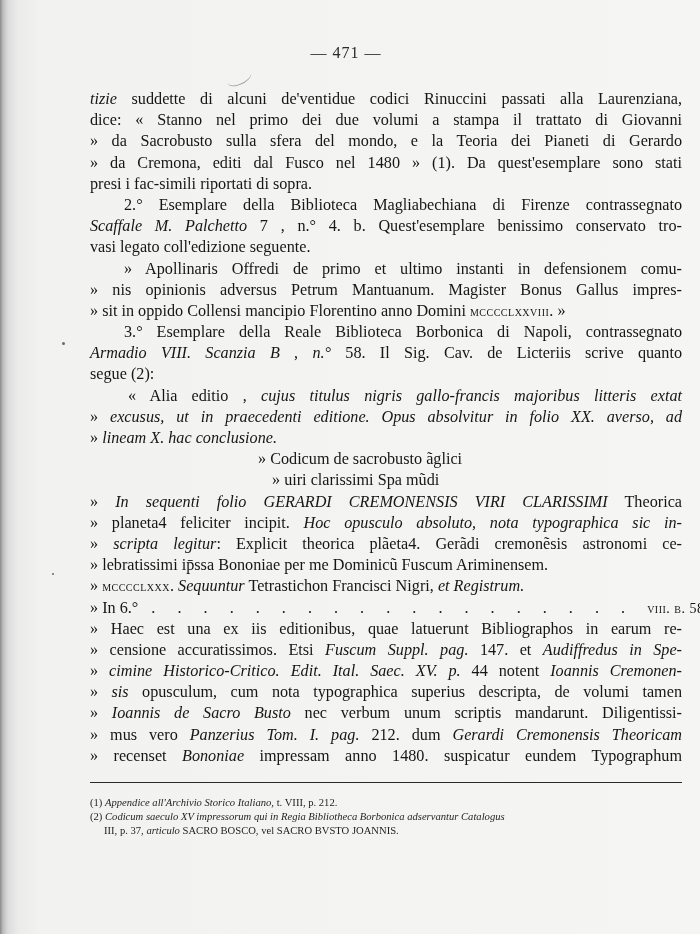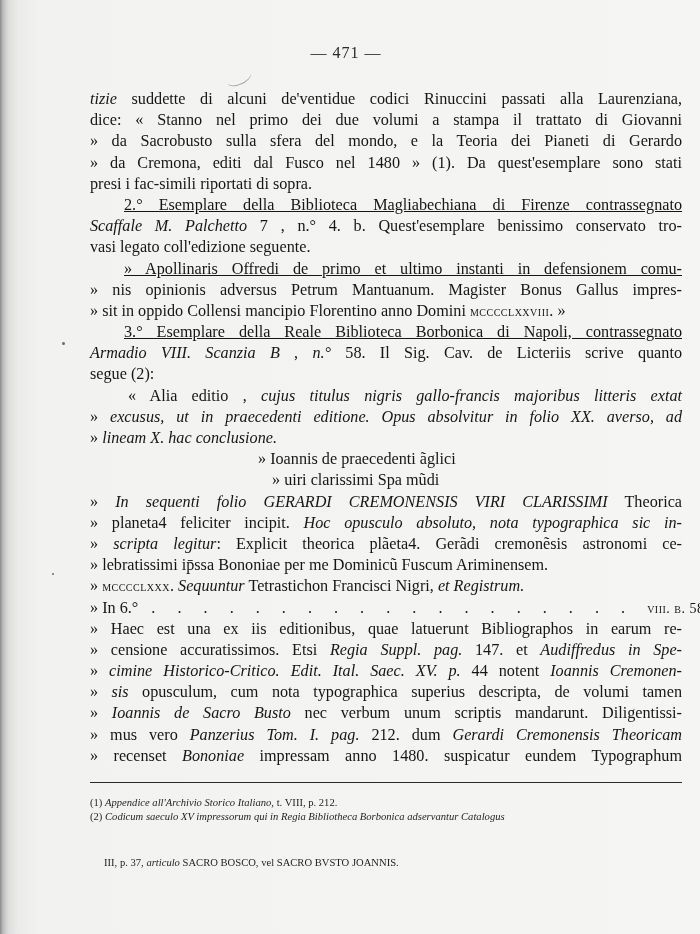--- a/index.html
+++ b/index.html
@@ -25,38 +25,38 @@
     }
     .text {
       position: absolute; left: 90px; width: 592px; top: 89px;
       font-size: 16.2px; line-height: 21.2px;
     }
     .line {
       display: block; white-space: nowrap; height: 21.2px;
       text-align: justify; text-align-last: justify;
     }
     .line.last { text-align-last: left; }
-    .line.ind { padding-left: 34px; text-decoration: underline; }
+    .line.ind { padding-left: 34px; }
     .line.ind2 { padding-left: 38px; }
     .line.c1 { padding-left: 168px; text-align-last: left; }
     .line.c2 { padding-left: 182px; text-align-last: left; }
     .line.c3 { padding-left: 196px; text-align-last: left; }
     i, .it { font-style: italic; text-align: right; }
     .sc { font-variant: small-caps; font-size: 14px; letter-spacing: .5px; }
     .dots { letter-spacing: 9px; }
     .rule {
       position: absolute; left: 90px; top: 782px; width: 592px; height: 0;
       border-top: 1.5px solid #2a2a2a;
     }
     .notes {
       position: absolute; left: 90px; top: 796px; width: 600px;
       font-size: 10.6px; line-height: 14.2px; color: #1e1e1e;
     }
     .notes .n { display: block; white-space: nowrap; }
-    .notes .n1 { padding-left: 14px; margin-top: 32px; }
+    .notes .n1 { padding-left: 14px; }
     .speck { position: absolute; background: #6a6a6a; border-radius: 50%; }
   </style>
 </head>
 <body>
 
 <div class="page">
   <div class="gutter-mark"></div>
   <div class="speck" style="left:62px;top:342px;width:3px;height:3px"></div>
   <div class="speck" style="left:52px;top:573px;width:2px;height:2px"></div>
 
@@ -73,30 +73,30 @@
     <span class="line last"><span>vasi legato coll'edizione seguente.</span></span>
     <span class="line ind"><span>» Apollinaris Offredi de primo et ultimo instanti in defensionem comu-</span></span>
     <span class="line"><span>» nis opinionis adversus Petrum Mantuanum. Magister Bonus Gallus impres-</span></span>
     <span class="line last"><span>» sit in oppido Collensi mancipio Florentino anno Domini </span><span class="sc">mcccclxxviii</span><span>. »</span></span>
     <span class="line ind"><span>3.° Esemplare della Reale Biblioteca Borbonica di Napoli, contrassegnato</span></span>
     <span class="line"><span class="it">Armadio VIII. Scanzia B</span><span> , </span><span class="it">n.°</span><span> 58. Il Sig. Cav. de Licteriis scrive quanto</span></span>
     <span class="line last"><span>segue (2):</span></span>
     <span class="line ind2"><span>« Alia editio , </span><span class="it">cujus titulus nigris gallo-francis majoribus litteris extat</span></span>
     <span class="line"><span>» </span><span class="it">excusus, ut in praecedenti editione. Opus absolvitur in folio XX. averso, ad</span></span>
     <span class="line last"><span>» </span><span class="it">lineam X. hac conclusione.</span></span>
-    <span class="line c1"><span>» Ioannis de praecedenti ãglici</span></span>
+    <span class="line c1"><span>» Codicum de sacrobusto ãglici</span></span>
     <span class="line c2"><span>» uiri clarissimi Spa mũdi</span></span>
     <span class="line"><span>» </span><span class="it">In sequenti folio GERARDI CREMONENSIS VIRI CLARISSIMI</span><span> Theorica</span></span>
     <span class="line"><span>» planeta4 feliciter incipit. </span><span class="it">Hoc opusculo absoluto, nota typographica sic in-</span></span>
     <span class="line"><span>» </span><span class="it">scripta legitur</span><span>: Explicit theorica plãeta4. Gerãdi cremonẽsis astronomi ce-</span></span>
     <span class="line last"><span>» lebratissimi ip̄ssa Bononiae per me Dominicũ Fuscum Ariminensem.</span></span>
     <span class="line last"><span>» </span><span class="sc">mcccclxxx</span><span>. </span><span class="it">Sequuntur</span><span> Tetrastichon Francisci Nigri, </span><span class="it">et Registrum.</span></span>
     <span class="line"><span>» In 6.°</span><span class="dots"> . . . . . . . . . . . . . . . . . . . </span><span class="sc">viii. b. 58.</span></span>
     <span class="line"><span>» Haec est una ex iis editionibus, quae latuerunt Bibliographos in earum re-</span></span>
-    <span class="line"><span>» censione accuratissimos. Etsi </span><span class="it">Regia Suppl. pag.</span><span> 147. et </span><span class="it">Audiffredus in Spe-</span></span>
+    <span class="line"><span>» censione accuratissimos. Etsi </span><span class="it">Fuscum Suppl. pag.</span><span> 147. et </span><span class="it">Audiffredus in Spe-</span></span>
     <span class="line"><span>» </span><span class="it">cimine Historico-Critico. Edit. Ital. Saec. XV. p.</span><span> 44 notent </span><span class="it">Ioannis Cremonen-</span></span>
     <span class="line"><span>» </span><span class="it">sis</span><span> opusculum, cum nota typographica superius descripta, de volumi tamen</span></span>
     <span class="line"><span>» </span><span class="it">Ioannis de Sacro Busto</span><span> nec verbum unum scriptis mandarunt. Diligentissi-</span></span>
     <span class="line"><span>» mus vero </span><span class="it">Panzerius Tom. I. pag.</span><span> 212. dum </span><span class="it">Gerardi Cremonensis Theoricam</span></span>
     <span class="line"><span>» recenset </span><span class="it">Bononiae</span><span> impressam anno 1480. suspicatur eundem Typographum</span></span>
   </div>
 
   <div class="rule"></div>
 
   <div class="notes">

